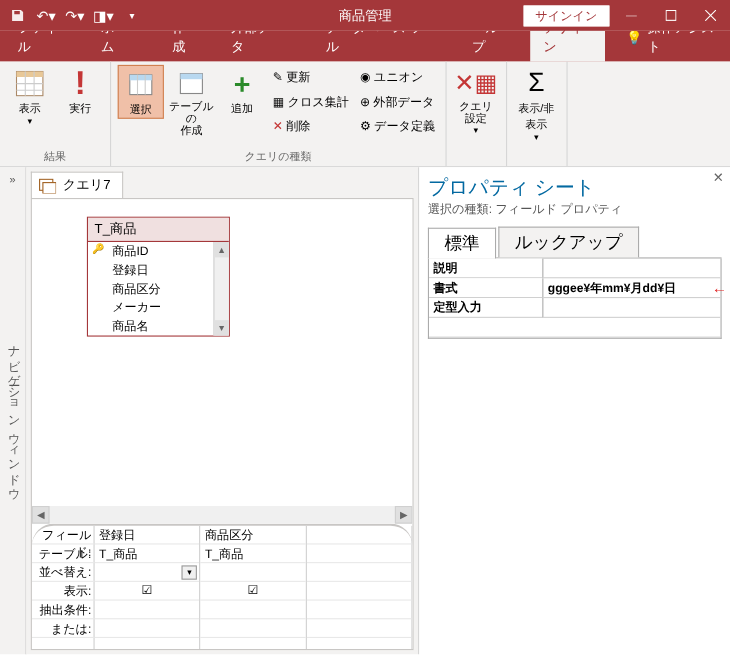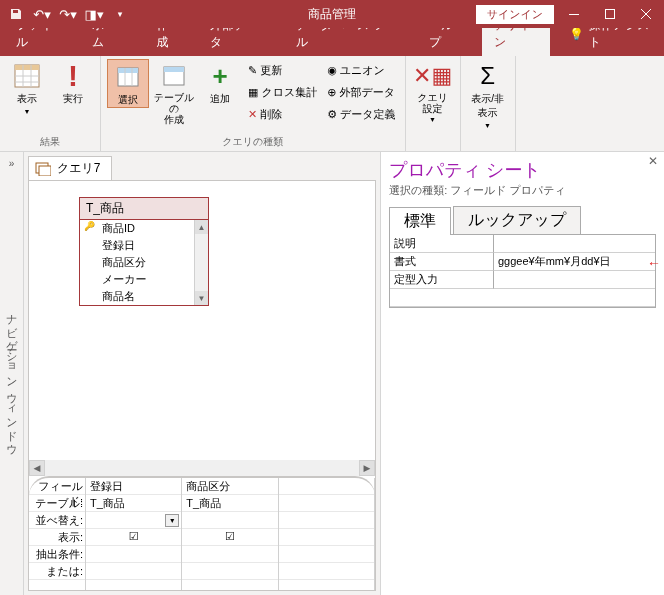--- a/index.html
+++ b/index.html
@@ -53,26 +53,26 @@
 .grid-area { position: absolute; bottom: 0; left: 0; right: 0; height: 114px; border-top: 2px solid #c8c6c4; background: #fff; display: flex; font-size: 11px; border-radius: 20px; }
 .grid-labels { width: 58px; border-right: 1px solid #d0d0d0; }
 .grid-labels div { height: 17px; padding: 1px 2px; text-align: right; border-bottom: 1px solid #e8e8e8; }
 .grid-col { width: 98px; border-right: 1px solid #d0d0d0; }
 .grid-col div { height: 17px; padding: 1px 4px; border-bottom: 1px solid #e8e8e8; position: relative; }
 .grid-col .chk { text-align: center; }
 .dd { position: absolute; right: 2px; top: 2px; width: 14px; height: 13px; border: 1px solid #999; background: #f0f0f0; font-size: 8px; display: flex; align-items: center; justify-content: center; }
 
 .prop-sheet { width: 284px; border-left: 1px solid #d6d6d6; background: #fff; padding: 4px 8px; position: relative; }
 .prop-close { position: absolute; right: 6px; top: 2px; font-size: 12px; color: #666; cursor: pointer; }
-.prop-title { color: #a21caf; font-size: 18px; padding: 2px 0 1px; }
+.prop-title { color: #0369a1; font-size: 18px; padding: 2px 0 1px; }
 .prop-sub { font-size: 11px; color: #555; margin-bottom: 8px; }
 .prop-tabs { display: flex; border-bottom: 1px solid #ababab; }
 .prop-tab { padding: 3px 14px; border: 1px solid #ababab; border-bottom: none; font-size: 16px; background: #f3f2f1; margin-right: 2px; }
 .prop-tab.active { background: #fff; position: relative; top: 1px; }
-.prop-grid { border: 1px solid #ababab; border-top: none; }
+.prop-grid { border: 1px solid #ababab; border-top: none; font-weight: bold; }
 .prop-row { display: flex; height: 18px; font-size: 11px; }
 .prop-row > div { border-bottom: 1px solid #d0d0d0; padding: 1px 4px; }
 .prop-lbl { width: 104px; border-right: 1px solid #ababab; background: #fff; }
 .prop-val { flex: 1; position: relative; }
 .arrow-ind { position: absolute; right: -6px; top: 2px; color: #e02020; font-size: 14px; line-height: 12px; }
 
 svg { display: block; }
 </style>
 </head>
 <body>

